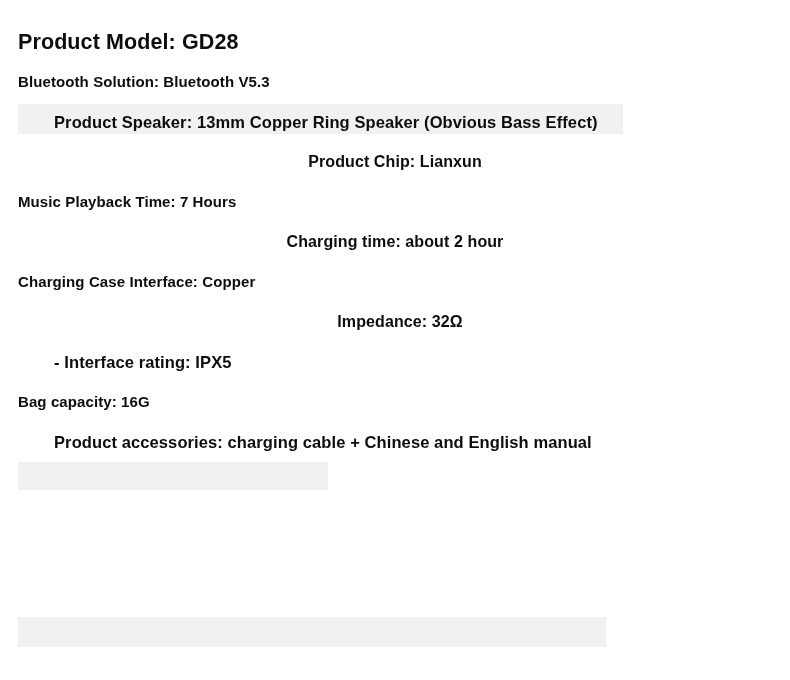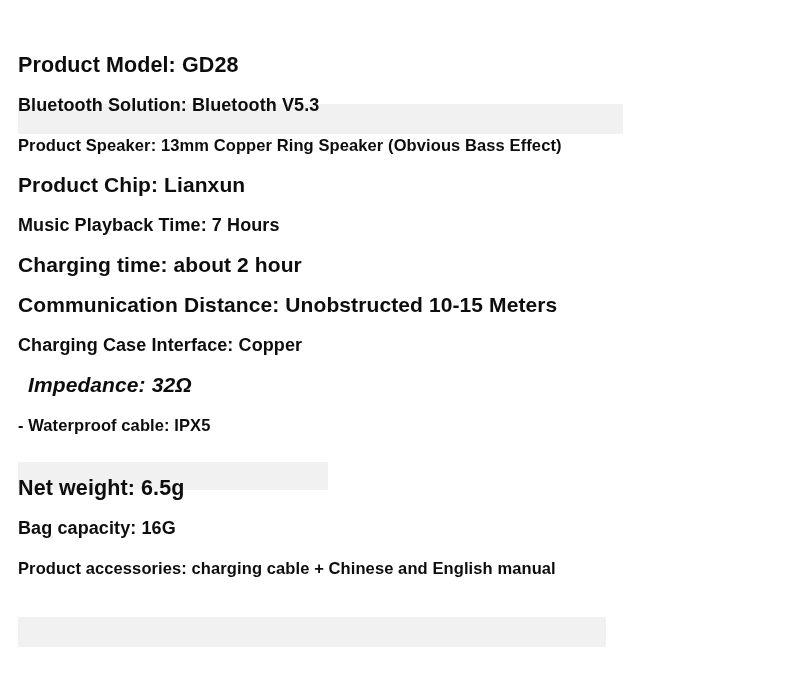--- a/index.html
+++ b/index.html
@@ -26,26 +26,26 @@
     display: block;
   }
   .spec-line {
     display: block;
     font-weight: bold;
     color: #0d0d0d;
     white-space: nowrap;
     letter-spacing: 0.1px;
   }
   
-  .sz-xl { font-size: 21.5px; line-height: 40px; margin-top: 23px; }
-  .sz-lg { font-size: 21px;   line-height: 40px; }
-  .sz-md { font-size: 16.5px; line-height: 40px; }
-  .sz-sm { font-size: 18px;   line-height: 40px; }
+  .sz-xl { font-size: 21.5px; line-height: 40px; }
+  .sz-lg { font-size: 16px;   line-height: 40px; text-align: center; }
+  .sz-md { font-size: 16.5px; line-height: 40px; margin-left: 36px; }
+  .sz-sm { font-size: 15px;   line-height: 40px; }
 
-  .indent { padding-left: 10px; font-style: italic; }
+  .indent { padding-left: 10px; }
 
   
   .band {
     position: absolute;
     background: #f1f1f1;
     z-index: 0;
   }
   .spec-line { position: relative; z-index: 1; }
 </style>
 </head>
@@ -57,22 +57,20 @@
   <div class="band" style="left:18px; top:462px; width:310px; height:28px;"></div>
   <div class="band" style="left:18px; top:617px; width:588px; height:30px;"></div>
 
   <div class="spec-list">
     <div class="spec-line sz-xl">Product Model: GD28</div>
     <div class="spec-line sz-sm">Bluetooth Solution: Bluetooth V5.3</div>
     <div class="spec-line sz-md">Product Speaker: 13mm Copper Ring Speaker (Obvious Bass Effect)</div>
     <div class="spec-line sz-lg">Product Chip: Lianxun</div>
     <div class="spec-line sz-sm">Music Playback Time: 7 Hours</div>
     <div class="spec-line sz-lg">Charging time: about 2 hour</div>
-    <div class="spec-line sz-lg">Communication Distance: Unobstructed 10-15 Meters</div>
     <div class="spec-line sz-sm">Charging Case Interface: Copper</div>
     <div class="spec-line sz-lg indent">Impedance: 32Ω</div>
-    <div class="spec-line sz-md">- Waterproof cable: IPX5</div>
-    <div class="spec-line sz-xl">Net weight: 6.5g</div>
+    <div class="spec-line sz-md">- Interface rating: IPX5</div>
     <div class="spec-line sz-sm">Bag capacity: 16G</div>
     <div class="spec-line sz-md">Product accessories: charging cable + Chinese and English manual</div>
   </div>
 
 </div>
 
 </body></html>

